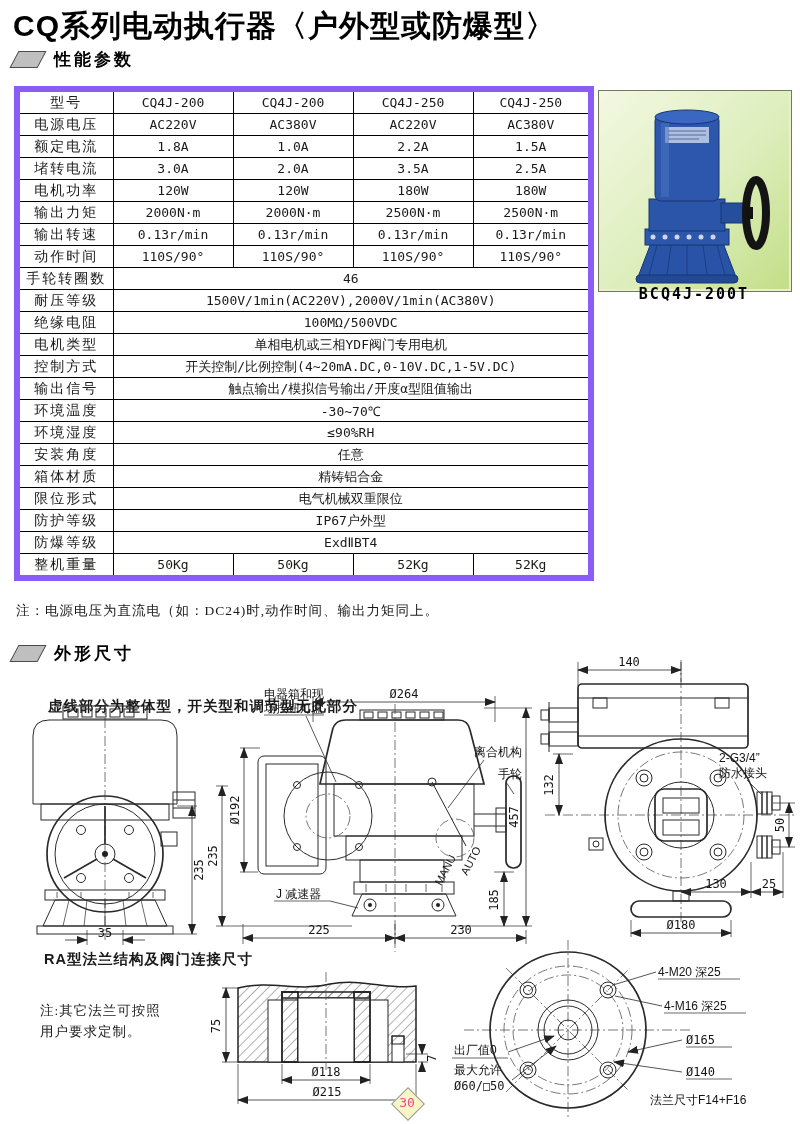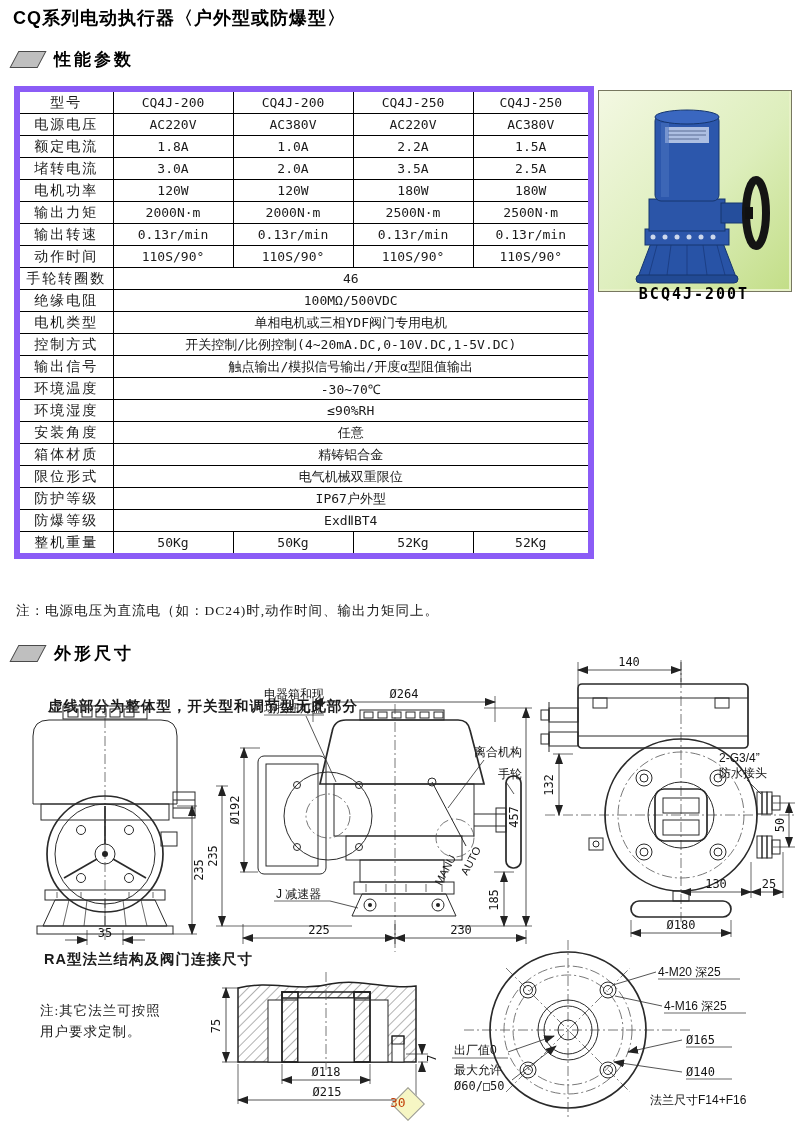--- a/index.html
+++ b/index.html
@@ -1,42 +1,42 @@
 <!DOCTYPE html>
 <html><head>
 <meta charset="utf-8">
 <style>
   html,body{margin:0;padding:0;background:#fff;}
   .page{position:relative;width:800px;height:1124px;background:#ffffff;overflow:hidden;
         font-family:"Liberation Serif", serif;color:#1a1a1a;}
   .abs{position:absolute;}
   .title{left:13px;top:6px;font-family:"Liberation Sans",sans-serif;font-weight:bold;
-         font-size:18px;letter-spacing:1px;color:#000;}
+         font-size:30px;letter-spacing:1px;color:#000;}
   .sec-head{display:flex;align-items:center;gap:12px;}
   .sec-ico{width:26px;height:15px;background:#bfbfbf;border:1px solid #4a4a4a;
            transform:skewX(-28deg);}
   .sec-lbl{font-family:"Liberation Sans",sans-serif;font-weight:bold;font-size:17px;
            letter-spacing:3px;color:#000;}
   table.spec{border-collapse:collapse;table-layout:fixed;width:574px;
              border:6px solid #8b5cf6;}
   table.spec td{border:1px solid #000;height:21px;text-align:center;vertical-align:middle;
                 padding:0 2px;overflow:hidden;white-space:nowrap;}
   table.spec td.lbl{font-size:14px;letter-spacing:2px;}
   table.spec td.val{font-family:"DejaVu Sans Mono","Liberation Mono",monospace;font-size:13px;}
   .note{font-size:13.5px;letter-spacing:1px;}
   .bold-note{font-family:"Liberation Sans",sans-serif;font-weight:bold;font-size:14.5px;letter-spacing:1px;margin-top:24px;}
   .photo-frame{left:598px;top:90px;width:192px;height:200px;border:1px solid #77775f;background:#e8f2c8;}
   .photo-cap{left:598px;top:285px;width:192px;text-align:center;font-family:"DejaVu Sans Mono",monospace;
              font-weight:bold;font-size:15px;letter-spacing:2px;color:#000;}
   .ra-head{font-family:"Liberation Sans",sans-serif;font-weight:bold;font-size:14.5px;letter-spacing:1px;}
   .diamond-wrap{left:390px;top:1086px;width:34px;height:34px;}
   .diamond{position:absolute;left:6px;top:6px;width:22px;height:22px;background:#f6f6c4;
            border:1px solid #999;transform:rotate(45deg);}
-  .diamond-num{position:absolute;left:0;top:9px;width:34px;
-               font-size:13px;font-family:"DejaVu Sans Mono",monospace;color:#c2410c;}
+  .diamond-num{position:absolute;left:0;top:9px;width:34px;text-align:center;
+               font-size:13px;font-family:"DejaVu Sans Mono",monospace;color:#ec4899;}
   svg .ln{stroke:#2a2a2a;fill:none;stroke-width:1;}
   svg .thk{stroke-width:1.7;}
   svg .cl{stroke:#555;fill:none;stroke-width:0.8;stroke-dasharray:10 3 2 3;}
   svg .dm{stroke:#2a2a2a;fill:none;stroke-width:0.8;}
   svg .xt{stroke:#2a2a2a;stroke-width:0.7;}
   svg text{fill:#141414;font-family:"Liberation Sans",sans-serif;font-size:12px;}
   svg text.num{font-family:"DejaVu Sans Mono",monospace;font-size:12px;}
   svg text.sm{font-size:11px;}
 </style>
 </head>
@@ -112,20 +112,24 @@
         <tr>
           <td class="lbl">动作时间</td>
           <td class="val">110S/90°</td>
           <td class="val">110S/90°</td>
           <td class="val">110S/90°</td>
           <td class="val">110S/90°</td>
         </tr>
         <tr>
           <td class="lbl">手轮转圈数</td>
           <td class="val" colspan="4">46</td>
+        </tr>
+        <tr>
+          <td class="lbl">耐压等级</td>
+          <td class="val" colspan="4">1500V/1min(AC220V),2000V/1min(AC380V)</td>
         </tr>
         <tr>
           <td class="lbl">绝缘电阻</td>
           <td class="val" colspan="4">100MΩ/500VDC</td>
         </tr>
         <tr>
           <td class="lbl">电机类型</td>
           <td class="val" colspan="4">单相电机或三相YDF阀门专用电机</td>
         </tr>
         <tr>

